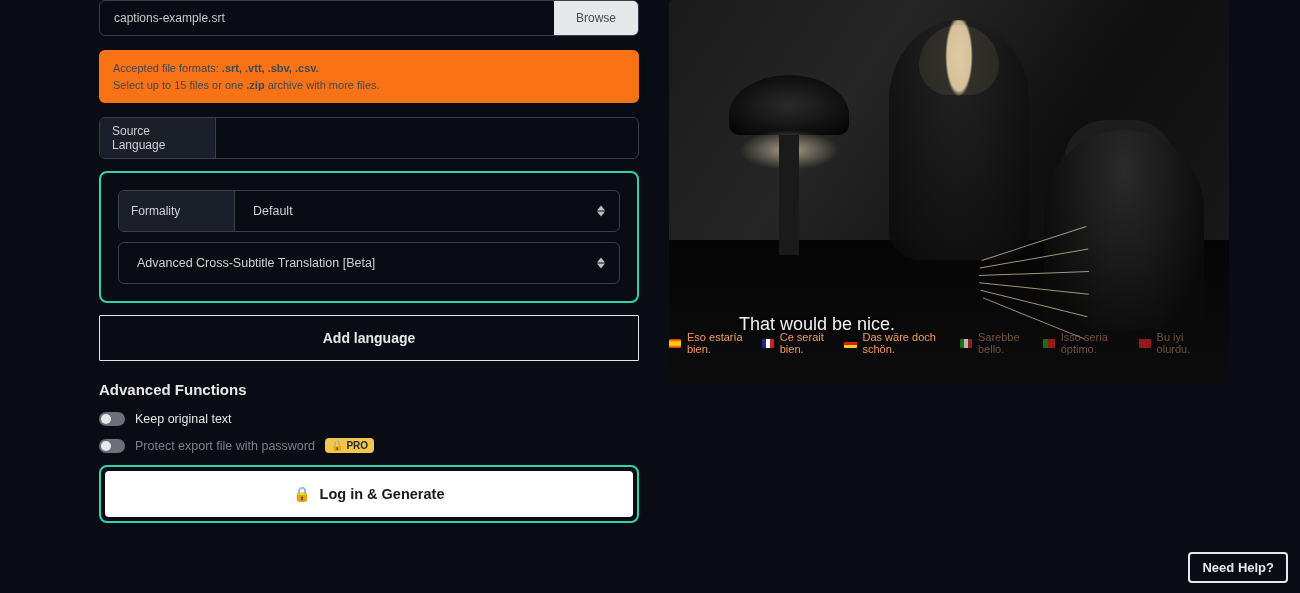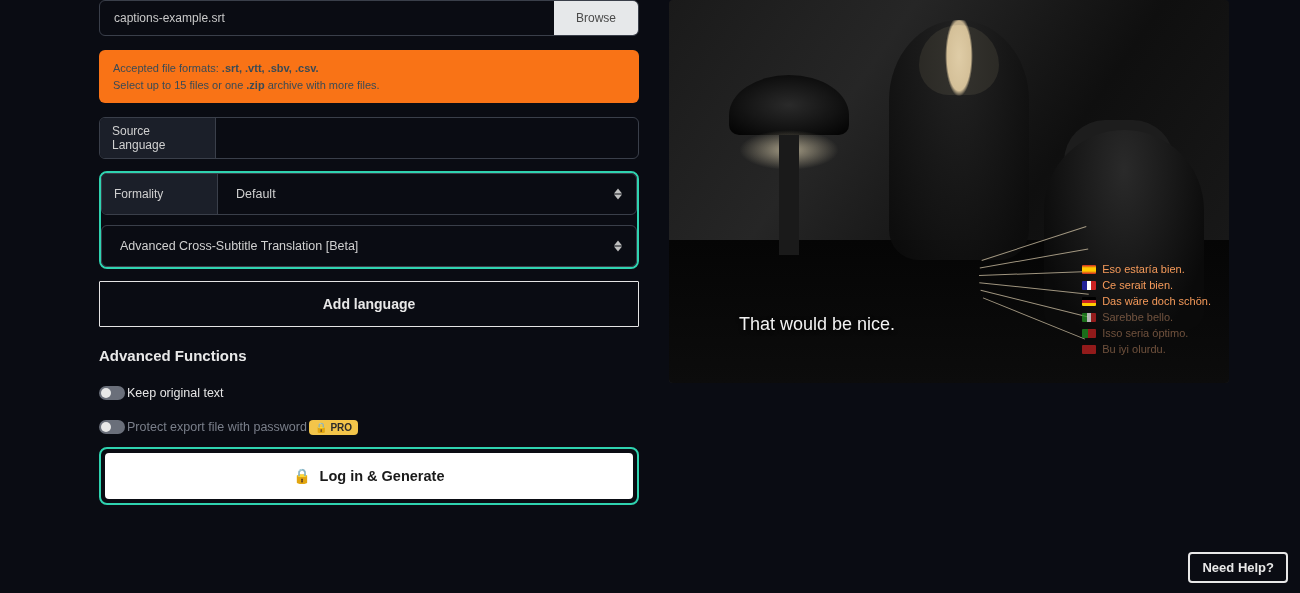--- a/index.html
+++ b/index.html
@@ -121,21 +121,21 @@
   .sort-icon .down {
     width: 0; height: 0;
     border-left: 4px solid transparent;
     border-right: 4px solid transparent;
     border-top: 5px solid #c0c0c0;
   }
 
   .highlight-group {
     border: 2px solid #2fd3b0;
     border-radius: 8px;
-    padding: 0;
+    padding: 17px;
     margin-bottom: 12px;
   }
   .highlight-group .select-row { margin-bottom: 10px; }
   .highlight-group .select-row:last-child { margin-bottom: 0; }
 
   .add-lang-btn {
     border: 1px solid #e5e5e5;
     border-radius: 1px;
     height: 46px;
     background: transparent;
@@ -148,24 +148,24 @@
 
   .section-title {
     font-size: 15px;
     font-weight: 700;
     color: #e8e8e8;
     margin-bottom: 14px;
   }
 
   .toggle-row {
     display: flex;
-    gap: 2px;
+    align-items: center;
+    gap: 10px;
     margin-bottom: 12px;
     font-size: 12.5px;
-    margin-top: 8px;
   }
   .toggle {
     width: 26px;
     height: 14px;
     background: #6a6f7a;
     border-radius: 10px;
     position: relative;
     cursor: pointer;
   }
   .toggle::after {
@@ -257,21 +257,21 @@
     background:#1d1d1d; border-radius:55px 55px 5px 5px; }
   .desk { position:absolute;left:0;right:0;bottom:0;top:240px;
     background:linear-gradient(#050505,#0c0c0c); }
   .caption-main {
     position:absolute; left:70px; bottom:48px;
     color:#f2f2f2; font-size:18px; font-weight:400;
     text-shadow:0 1px 4px #000;
   }
   .translations {
     position:absolute; right:18px; bottom:28px;
-    display:flex;flex-direction:column;gap:4px;
+    display:flex;flex-direction:row;gap:4px;
     font-size:11px;
   }
   .trans-row { display:flex; align-items:center; gap:6px; color:#f59a5a;}
   .trans-row.muted2 { color:#9a6f52; opacity:0.7;}
   .flag { width:14px;height:9px;border-radius:1px;display:inline-block;}
   .es{background:linear-gradient(#c22,#fc0 33%,#fc0 66%,#c22);}
   .fr{background:linear-gradient(90deg,#229 33%,#fff 33%,#fff 66%,#c22 66%);}
   .de{background:linear-gradient(#000 33%,#c22 33%,#c22 66%,#fc0 66%);}
   .it{background:linear-gradient(90deg,#292 33%,#fff 33%,#fff 66%,#c22 66%);}
   .pt{background:linear-gradient(90deg,#292 40%,#c22 40%);}

